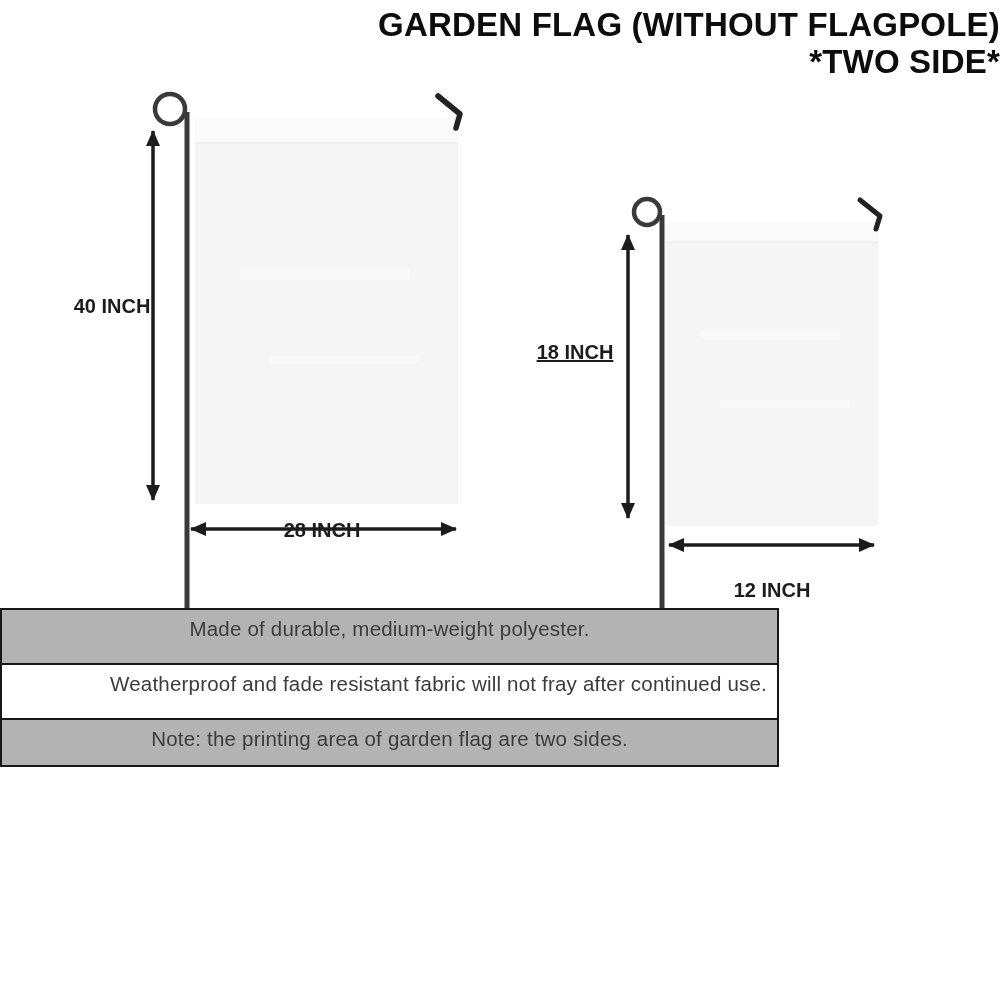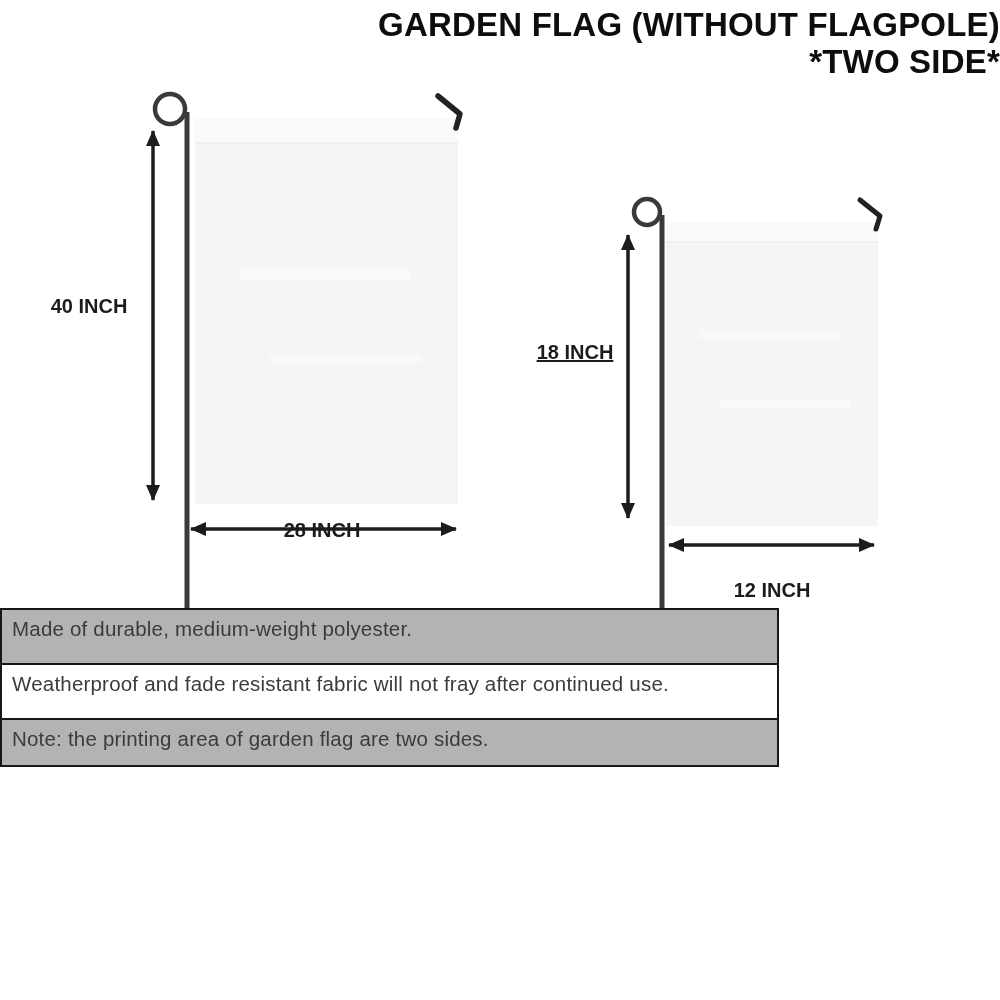--- a/index.html
+++ b/index.html
@@ -41,21 +41,21 @@
 
   
   .dim-label {
     position: absolute;
     font-size: 20px;
     font-weight: 700;
     color: #1c1c1c;
     text-align: center;
     white-space: nowrap;
   }
-  .dim-40 { left: 34px;  top: 295px; width: 110px; text-align: center; }
+  .dim-40 { left: 57px;  top: 295px; width: 110px; text-align: center; }
   .dim-28 { left: 262px; top: 519px; width: 120px; }
   .dim-18 { left: 520px; top: 341px; width: 110px; text-decoration: underline; }
   .dim-12 { left: 712px; top: 579px; width: 120px; }
 
   
   .feature-table {
     position: absolute;
     top: 608px;
     left: 0;
     width: 779px;
@@ -65,22 +65,22 @@
   .feature-row {
     height: 55px;
     border-bottom: 2px solid #181818;
     padding: 7px 10px 0 10px;
     font-size: 20.5px;
     line-height: 1.15;
     color: #3b3b3b;
     letter-spacing: 0.2px;
   }
   .feature-row:last-child { border-bottom: none; height: 45px; }
-  .row-gray  { background: #b3b3b3; }
-  .row-white { background: #ffffff; }
+  .row-gray  { background: #b3b3b3; text-align: center; }
+  .row-white { background: #ffffff; text-align: right; }
 </style>
 </head>
 <body>
 
 <div class="stage">
 
   <div class="title-block">
     <div class="title-line">GARDEN FLAG (WITHOUT FLAGPOLE)</div>
     <div class="title-line">*TWO SIDE*</div>
   </div>

